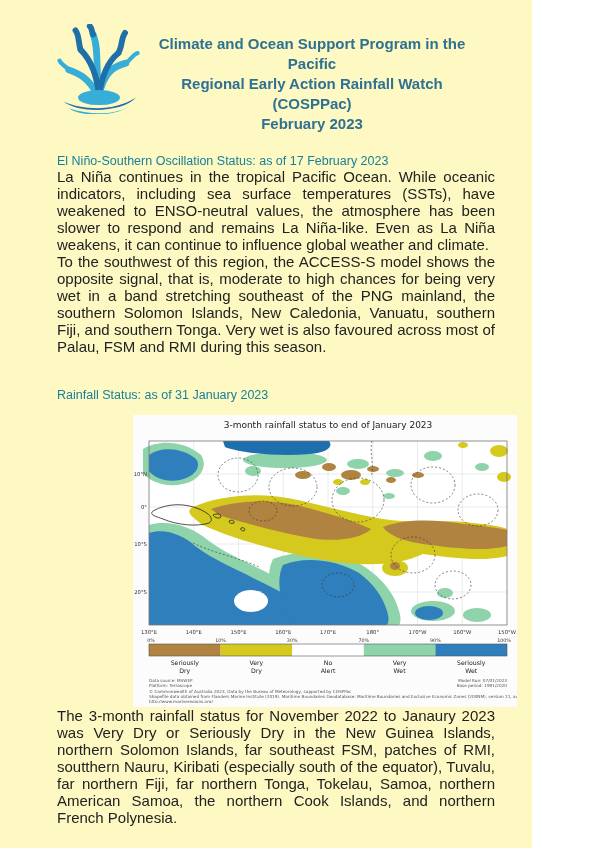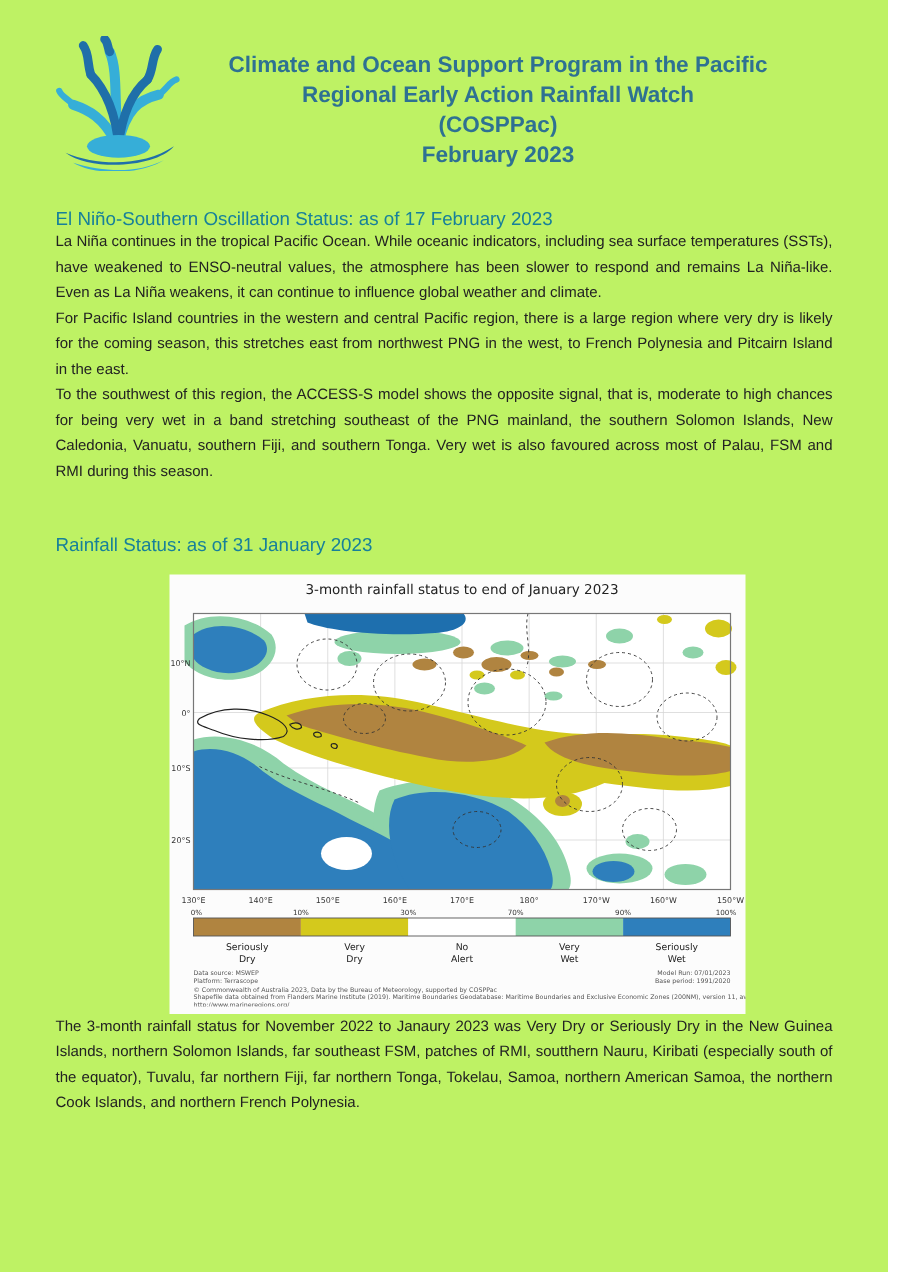--- a/index.html
+++ b/index.html
@@ -1,34 +1,34 @@
 <!DOCTYPE html>
 <html><head>
 <meta charset="utf-8">
 <style>
   html,body{margin:0;padding:0;background:#ffffff;}
   .page{
-    position:relative;width:592px;height:848px;box-sizing:border-box;
-    padding:24px 37px 0 37px;background:#bef264;overflow:hidden;
+    position:relative;width:532px;height:848px;box-sizing:border-box;
+    padding:24px 37px 0 57px;background:#fef9c3;overflow:hidden;
     font-family:"Liberation Sans", sans-serif;color:#1f1f1f;
   }
   .doc-header{display:flex;align-items:flex-start;margin-bottom:20px;}
   .logo-wrap{width:86px;flex:0 0 86px;}
   .title-block{flex:1;text-align:center;padding-right:14px;margin-top:10px;}
   .title-line{
     font-weight:bold;font-size:15px;line-height:20px;color:#2e7192;
     font-family:"Liberation Sans", sans-serif;
   }
   .sec-heading{
     font-weight:normal;font-size:12.5px;color:#17809a;margin:0;
   }
   .sec-heading.h-enso{margin-top:2px;}
   .sec-heading.h-rain{margin-top:33px;}
   p.body-para{
-    font-size:10px;line-height:17px;text-align:justify;margin:0;color:#222;
+    font-size:15px;line-height:17px;text-align:justify;margin:0;color:#222;
   }
   .para-1{margin-top:16px;}
   .para-2{margin-top:25px;}
   .para-3{margin-top:14px;}
   .para-4{margin-top:12px;}
   .figure-wrap{
     width:384px;margin:13px 0 0 76px;background:#fcfcfc;
   }
   svg text{font-family:"DejaVu Sans", sans-serif;fill:#333;}
   .fig-title{font-size:9px;fill:#222;}
@@ -69,21 +69,20 @@
     <div class="title-block">
       <div class="title-line">Climate and Ocean Support Program in the Pacific</div>
       <div class="title-line">Regional Early Action Rainfall Watch</div>
       <div class="title-line">(COSPPac)</div>
       <div class="title-line">February 2023</div>
     </div>
   </div>
 
   <h2 class="sec-heading h-enso">El Niño-Southern Oscillation Status: as of 17 February 2023</h2>
   <p class="body-para para-1">La Niña continues in the tropical Pacific Ocean.  While oceanic indicators, including sea surface temperatures (SSTs), have weakened to ENSO-neutral values, the atmosphere has been slower to respond and remains La Niña-like. Even as La Niña weakens, it can continue to influence global weather and climate.</p>
-  <p class="body-para para-2">For Pacific Island countries in the western and central Pacific region, there is a large region where very dry is likely for the coming season, this stretches east  from northwest PNG in the west, to French Polynesia and Pitcairn Island in the east.</p>
   <p class="body-para para-3">To the southwest of this region, the ACCESS-S model shows the opposite signal, that is, moderate to high chances for being very wet in a band stretching southeast of the PNG mainland, the southern Solomon Islands, New Caledonia, Vanuatu, southern Fiji, and southern Tonga. Very wet is also favoured across most of Palau, FSM and RMI during this season.</p>
 
   <h2 class="sec-heading h-rain">Rainfall Status: as of 31 January 2023</h2>
 
   <div class="figure-wrap">
     <svg width="384" height="288" viewBox="0 0 384 288">
 
       <text class="fig-title" x="195" y="13" text-anchor="middle">3-month rainfall status to end of January 2023</text>
 
       <g>

